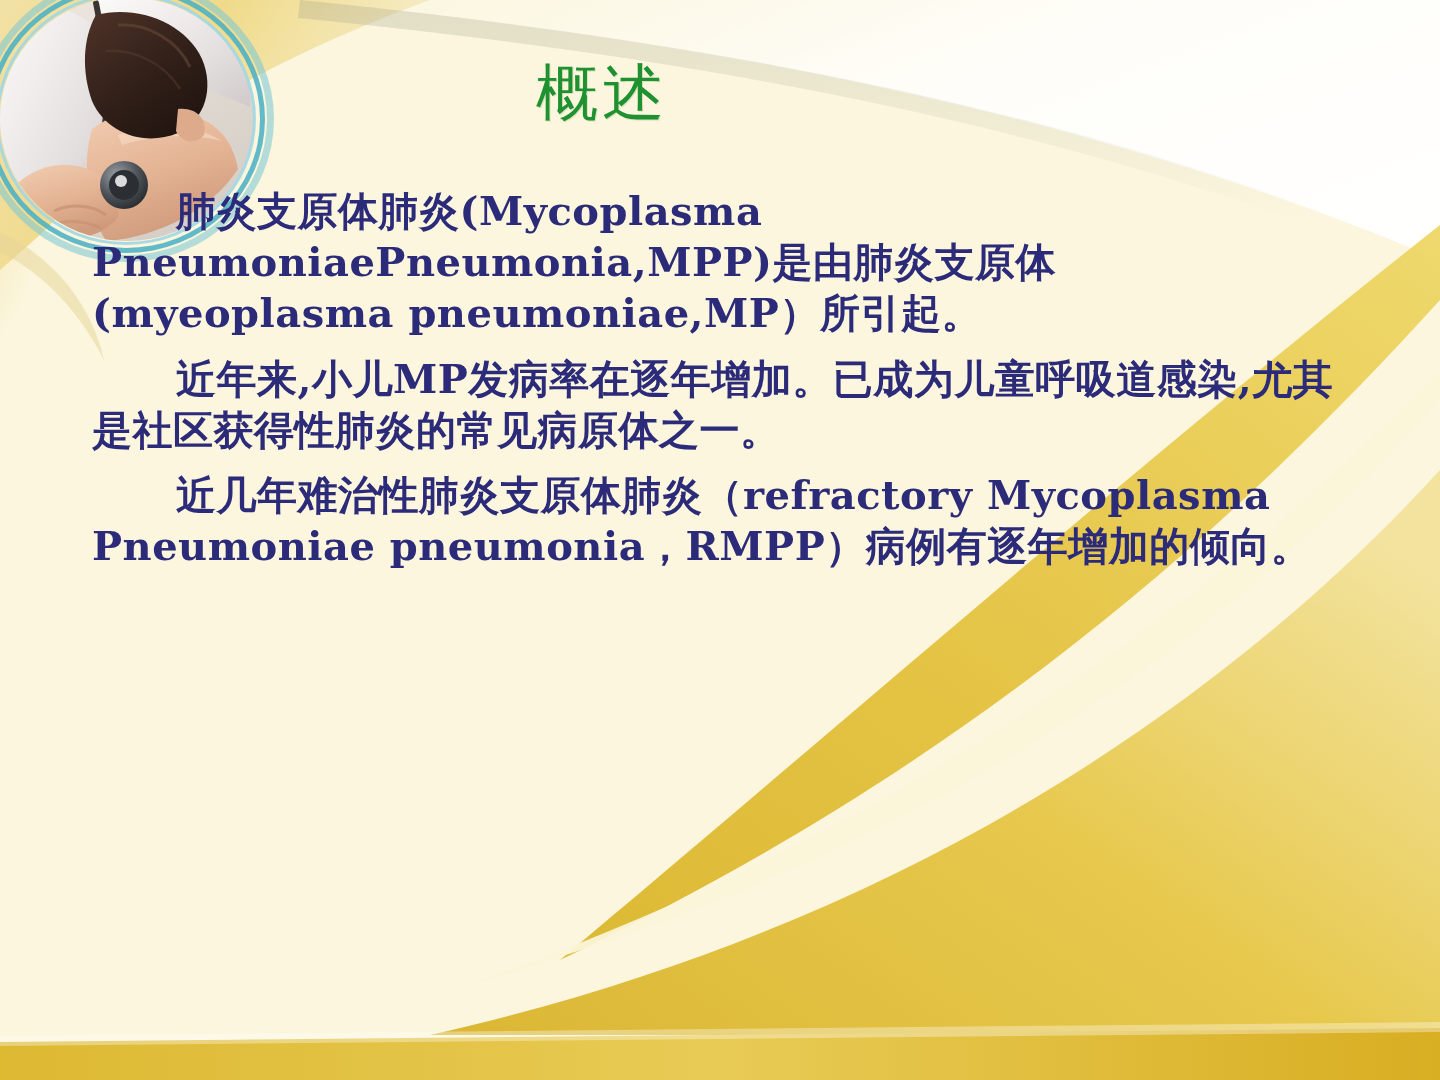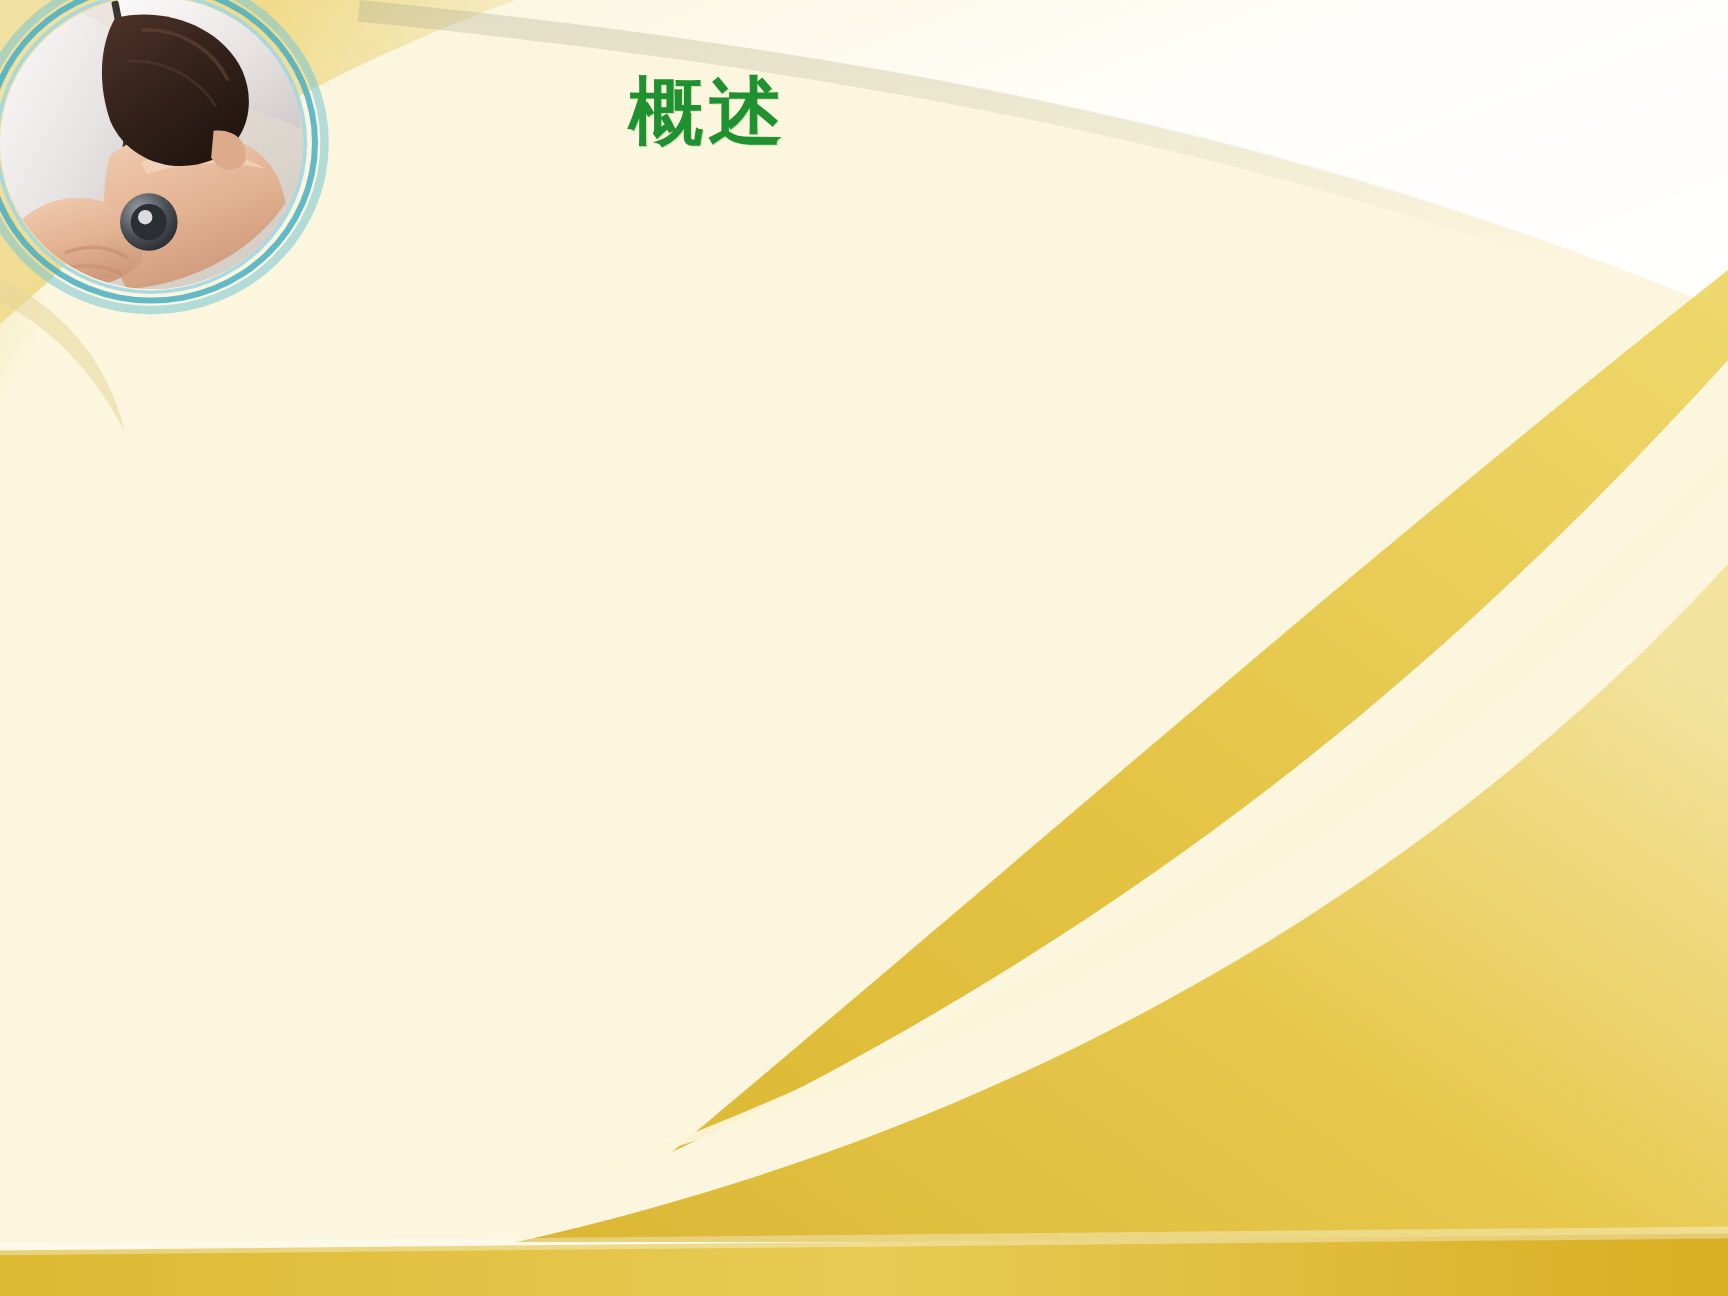--- a/index.html
+++ b/index.html
@@ -76,26 +76,27 @@
   .photo-clip svg { display:block; }
 
   
   .title {
     position: absolute;
     left: 0;
     top: 60px;
     width: 1180px;
     text-align: center;
     font-family: "DejaVu Sans", "Liberation Sans", sans-serif;
-    font-weight: bold;
+    font-weight: normal;
     font-size: 62px;
     line-height: 1.05;
     color: #1f9130;
     letter-spacing: 4px;
     text-shadow: 1px 1px 0 rgba(180,200,150,0.45);
+    padding-left: 12px;
   }
 
   
   .body-text {
     position: absolute;
     left: 92px;
     top: 185px;
     width: 1255px;
     color: #2c2b79;
     font-family: "DejaVu Serif", "Liberation Serif", serif;
@@ -239,15 +240,18 @@
       </svg>
     </div>
     <div class="photo-ring-inner"></div>
     <div class="photo-ring-mid"></div>
     <div class="photo-ring-outer"></div>
   </div>
 
   <div class="title">概述</div>
 
   <div class="body-text">
+    <p class="para p1">肺炎支原体肺炎(Mycoplasma PneumoniaePneumonia,MPP)是由肺炎支原体(myeoplasma pneumoniae,MP）所引起。</p>
+    <p class="para p2">近年来,小儿MP发病率在逐年增加。已成为儿童呼吸道感染,尤其是社区获得性肺炎的常见病原体之一。</p>
+    <p class="para p4">近几年难治性肺炎支原体肺炎（refractory Mycoplasma Pneumoniae pneumonia，RMPP）病例有逐年增加的倾向。</p>
   </div>
 
 </div>
 
 </body></html>

